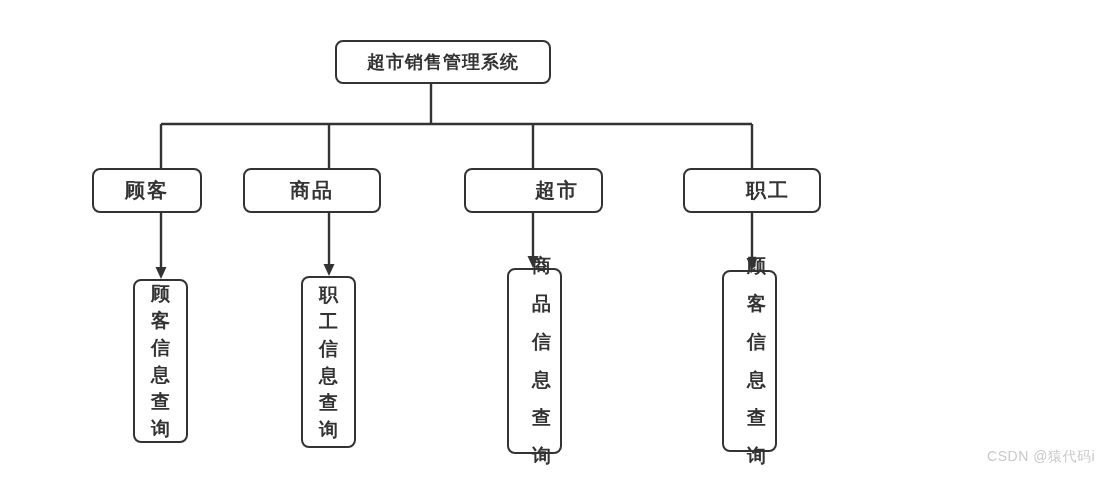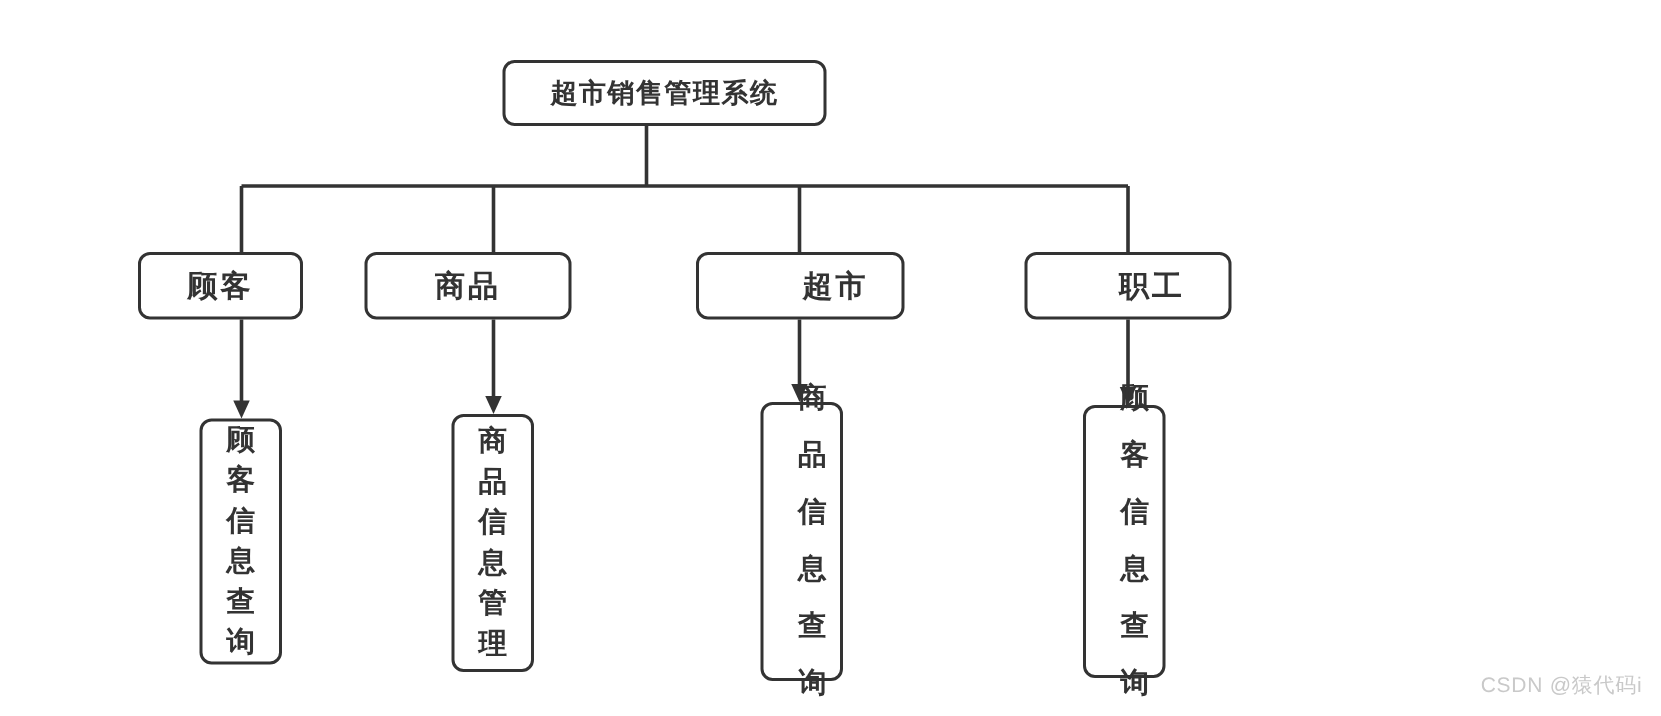--- a/index.html
+++ b/index.html
@@ -123,21 +123,21 @@
 
   <div class="box lvl2 b-customer">顾客</div>
   <div class="box lvl2 b-product">商品</div>
   <div class="box lvl2 b-supermarket">超市</div>
   <div class="box lvl2 b-staff">职工</div>
 
   <div class="box vbox v1">
     <span class="vtext">顾客信息查询</span>
   </div>
   <div class="box vbox v2">
-    <span class="vtext">商品信息管理</span>
+    <span class="vtext">职工信息查询</span>
   </div>
   <div class="box vbox v3">
     <span class="vtext">商品信息查询</span>
   </div>
   <div class="box vbox v4">
     <span class="vtext">顾客信息查询</span>
   </div>
 
   <div class="watermark">CSDN @猿代码i</div>
 

